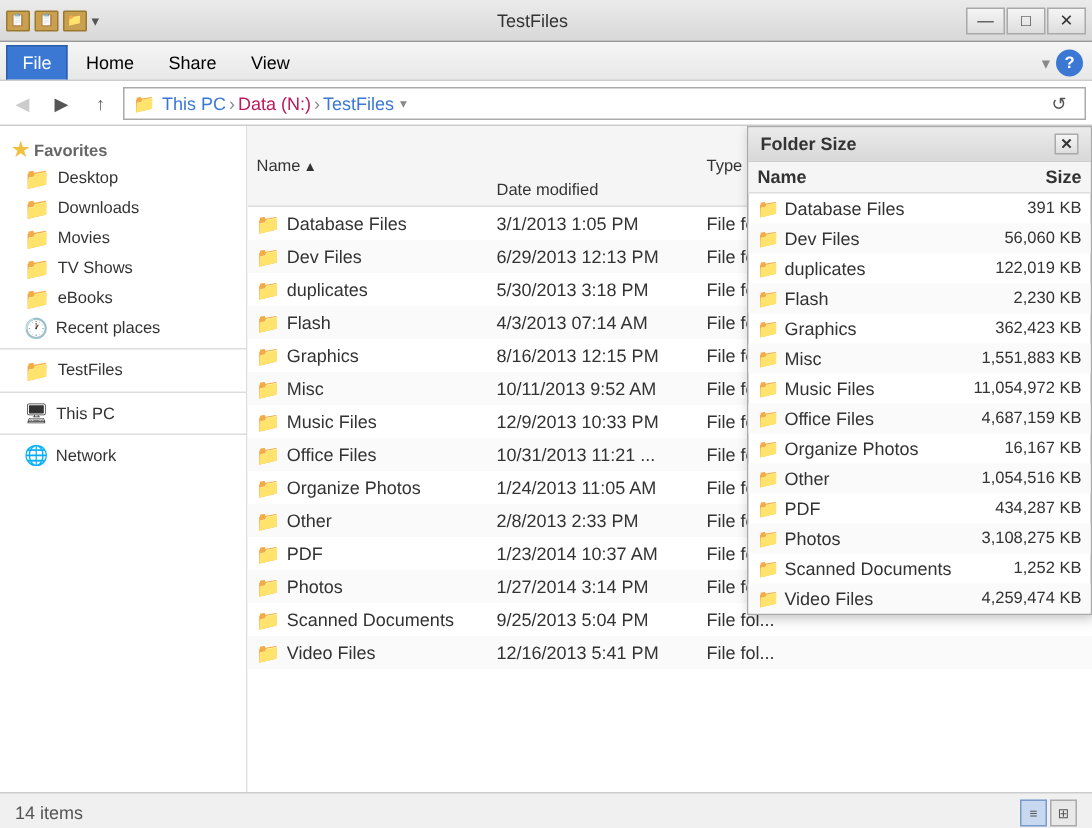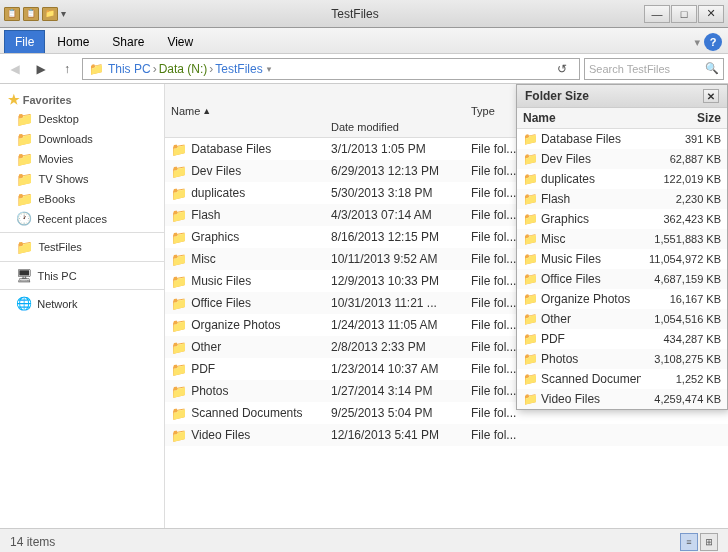--- a/index.html
+++ b/index.html
@@ -182,21 +182,21 @@
     }
     .view-buttons { display: flex; gap: 2px; }
     .view-btn { width: 18px; height: 18px; border: 1px solid #aaa; background: #e8e8e8; display: flex; align-items: center; justify-content: center; cursor: pointer; font-size: 9px; color: #555; }
     .view-btn.active { background: #c8d8f0; border-color: #7a9acc; }
 
     
     .folder-size-popup {
       position: absolute;
       top: 0;
       right: 0;
-      width: 212px;
+      width: 230px;
       background: white;
       border: 1px solid #aaa;
       box-shadow: 2px 2px 8px rgba(0,0,0,0.25);
       z-index: 10;
     }
     .popup-title-bar {
       background: linear-gradient(to bottom, #ebebeb, #d8d8d8);
       padding: 4px 8px;
       display: flex;
       justify-content: space-between;
@@ -263,31 +263,27 @@
 </div>
 
 <div class="address-bar">
   <div class="nav-btn disabled">◀</div>
   <div class="nav-btn">▶</div>
   <div class="nav-btn">↑</div>
   <div class="address-field">
     <span style="color:#888;font-size:12px;margin-right:4px;">📁</span>
     <span style="color:#3b78d4;">This PC</span>
     <span class="address-sep">›</span>
-    <span style="color:#4d7c0f;">Data (N:)</span>
+    <span style="color:#be185d;">Data (N:)</span>
     <span class="address-sep">›</span>
     <span style="color:#3b78d4;">TestFiles</span>
     <span class="address-arrow">▾</span>
     <div style="flex:1"></div>
     <div class="refresh-btn" style="color:#555;">↺</div>
   </div>
-  <div class="search-box">
-    <span style="color:#aaa;font-size:11px;">Search TestFiles</span>
-    <span style="color:#888;font-size:11px;">🔍</span>
-  </div>
 </div>
 
 <div class="main-layout">
 
   <div class="sidebar">
     <div class="sidebar-section">
       <div class="sidebar-header">
         <span class="star-icon">★</span> Favorites
       </div>
       <div class="sidebar-item">
@@ -487,21 +483,21 @@
       <span class="popup-folder-icon">📁</span>
       <span>Database Files</span>
     </div>
     <div class="popup-cell-size">391 KB</div>
   </div>
           <div class="popup-row">
     <div class="popup-cell-name">
       <span class="popup-folder-icon">📁</span>
       <span>Dev Files</span>
     </div>
-    <div class="popup-cell-size">62,887 KB</div>
+    <div class="popup-cell-size">56,060 KB</div>
   </div>
           <div class="popup-row">
     <div class="popup-cell-name">
       <span class="popup-folder-icon">📁</span>
       <span>duplicates</span>
     </div>
     <div class="popup-cell-size">122,019 KB</div>
   </div>
           <div class="popup-row">
     <div class="popup-cell-name">

